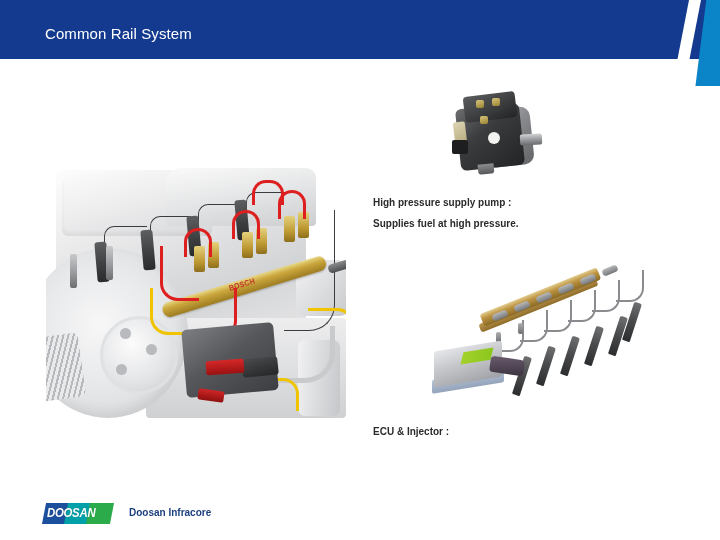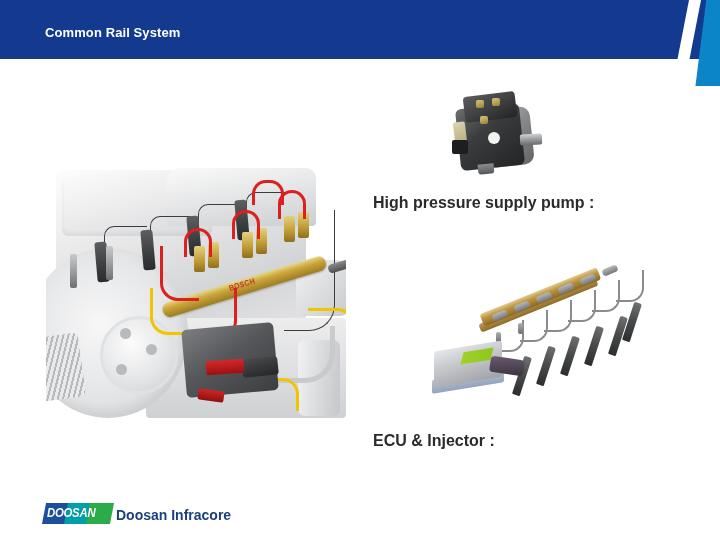--- a/index.html
+++ b/index.html
@@ -20,22 +20,22 @@
     position: absolute;
     left: 0; top: 0;
     width: 720px;
     height: 59px;
     background: #133a8e;
   }
   .header-title {
     position: absolute;
     left: 45px;
     top: 25px;
-    font-size: 13px;
-    font-weight: bold;
+    font-size: 15px;
+    font-weight: normal;
     color: #ffffff;
     letter-spacing: 0.1px;
     white-space: nowrap;
   }
   .accent-lightblue {
     position: absolute;
     left: 694px;
     top: 0px;
     width: 36px;
     height: 86px;
@@ -314,21 +314,21 @@
     left: 36px; top: 76px;
     width: 16px; height: 10px;
     background: linear-gradient(180deg, #8d8e90, #555658);
     border-radius: 0 0 3px 3px;
     transform: rotate(-6deg);
   }
 
   
   .txt-block { position: absolute; }
   .txt-line {
-    font-size: 16px;
+    font-size: 10px;
     font-weight: bold;
     color: #2b2b2b;
     line-height: 21px;
     white-space: nowrap;
   }
 
   
   .ecu-photo {
     position: absolute;
     left: 432px; top: 262px;
@@ -434,22 +434,22 @@
     font-weight: bold;
     font-style: italic;
     color: #ffffff;
     letter-spacing: -0.3px;
     transform: scaleX(0.95);
     transform-origin: left top;
     text-shadow: 0 0 1px rgba(0,0,0,0.25);
   }
   .logo-text {
     position: absolute;
-    left: 72px; top: 4px;
-    font-size: 14px;
+    left: 85px; top: 4px;
+    font-size: 10px;
     font-weight: bold;
     color: #1c3f7d;
     white-space: nowrap;
   }
 </style>
 </head>
 <body>
 
 <div class="header-bar"></div>
 <div class="header-title">Common Rail System</div>
@@ -524,20 +524,21 @@
   <div class="pump-white"></div>
   <div class="pump-shaft"></div>
   <div class="pump-foot"></div>
   <div class="pump-brassbolt" style="left:34px; top:12px;"></div>
   <div class="pump-brassbolt" style="left:50px; top:10px;"></div>
   <div class="pump-brassbolt" style="left:38px; top:28px;"></div>
 </div>
 
 <div class="txt-block" style="left:373px; top:192px;">
   <div class="txt-line">High pressure supply pump :</div>
+  <div class="txt-line">Supplies fuel at high pressure.</div>
 </div>
 
 <div class="ecu-photo">
 
   <div class="ecu-injpipe" style="left:64px; top:58px;"></div>
   <div class="ecu-injpipe" style="left:88px; top:48px;"></div>
   <div class="ecu-injpipe" style="left:112px; top:38px;"></div>
   <div class="ecu-injpipe" style="left:136px; top:28px;"></div>
   <div class="ecu-injpipe" style="left:160px; top:18px;"></div>
   <div class="ecu-injpipe" style="left:184px; top:8px;"></div>
@@ -560,21 +561,21 @@
   <div class="ecu-inj" style="left:158px; top:64px;"></div>
   <div class="ecu-inj" style="left:182px; top:54px;"></div>
   <div class="ecu-inj" style="left:196px; top:40px;"></div>
 
   <div class="ecu-base"></div>
   <div class="ecu-box"></div>
   <div class="ecu-label"></div>
   <div class="ecu-conn"></div>
 </div>
 
-<div class="txt-block" style="left:373px; top:430px;">
+<div class="txt-block" style="left:373px; top:421px;">
   <div class="txt-line">ECU &amp; Injector :</div>
 </div>
 
 <div class="logo-group">
   <div class="logo-seg blue"></div>
   <div class="logo-seg teal"></div>
   <div class="logo-seg green"></div>
   <div class="logo-wordmark">DOOSAN</div>
   <div class="logo-text">Doosan Infracore</div>
 </div>

